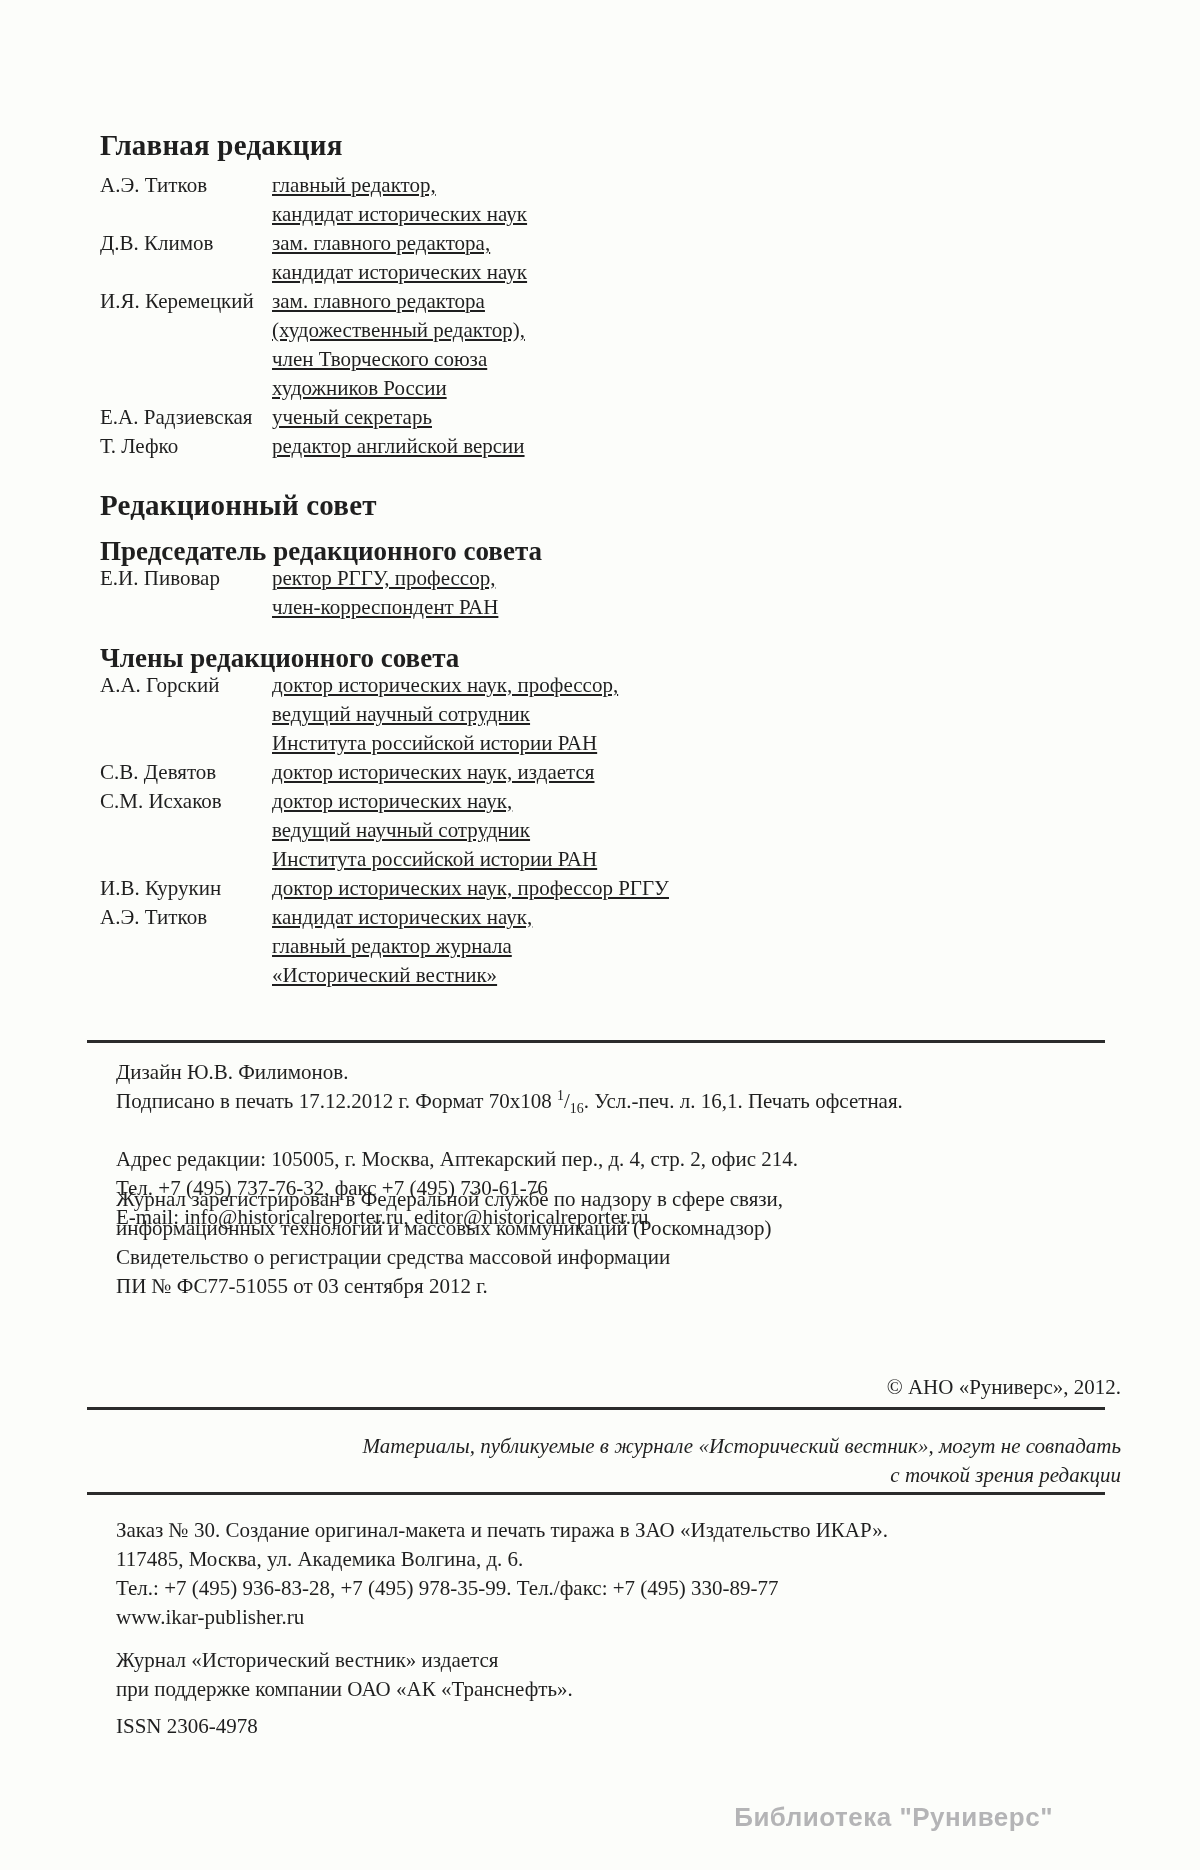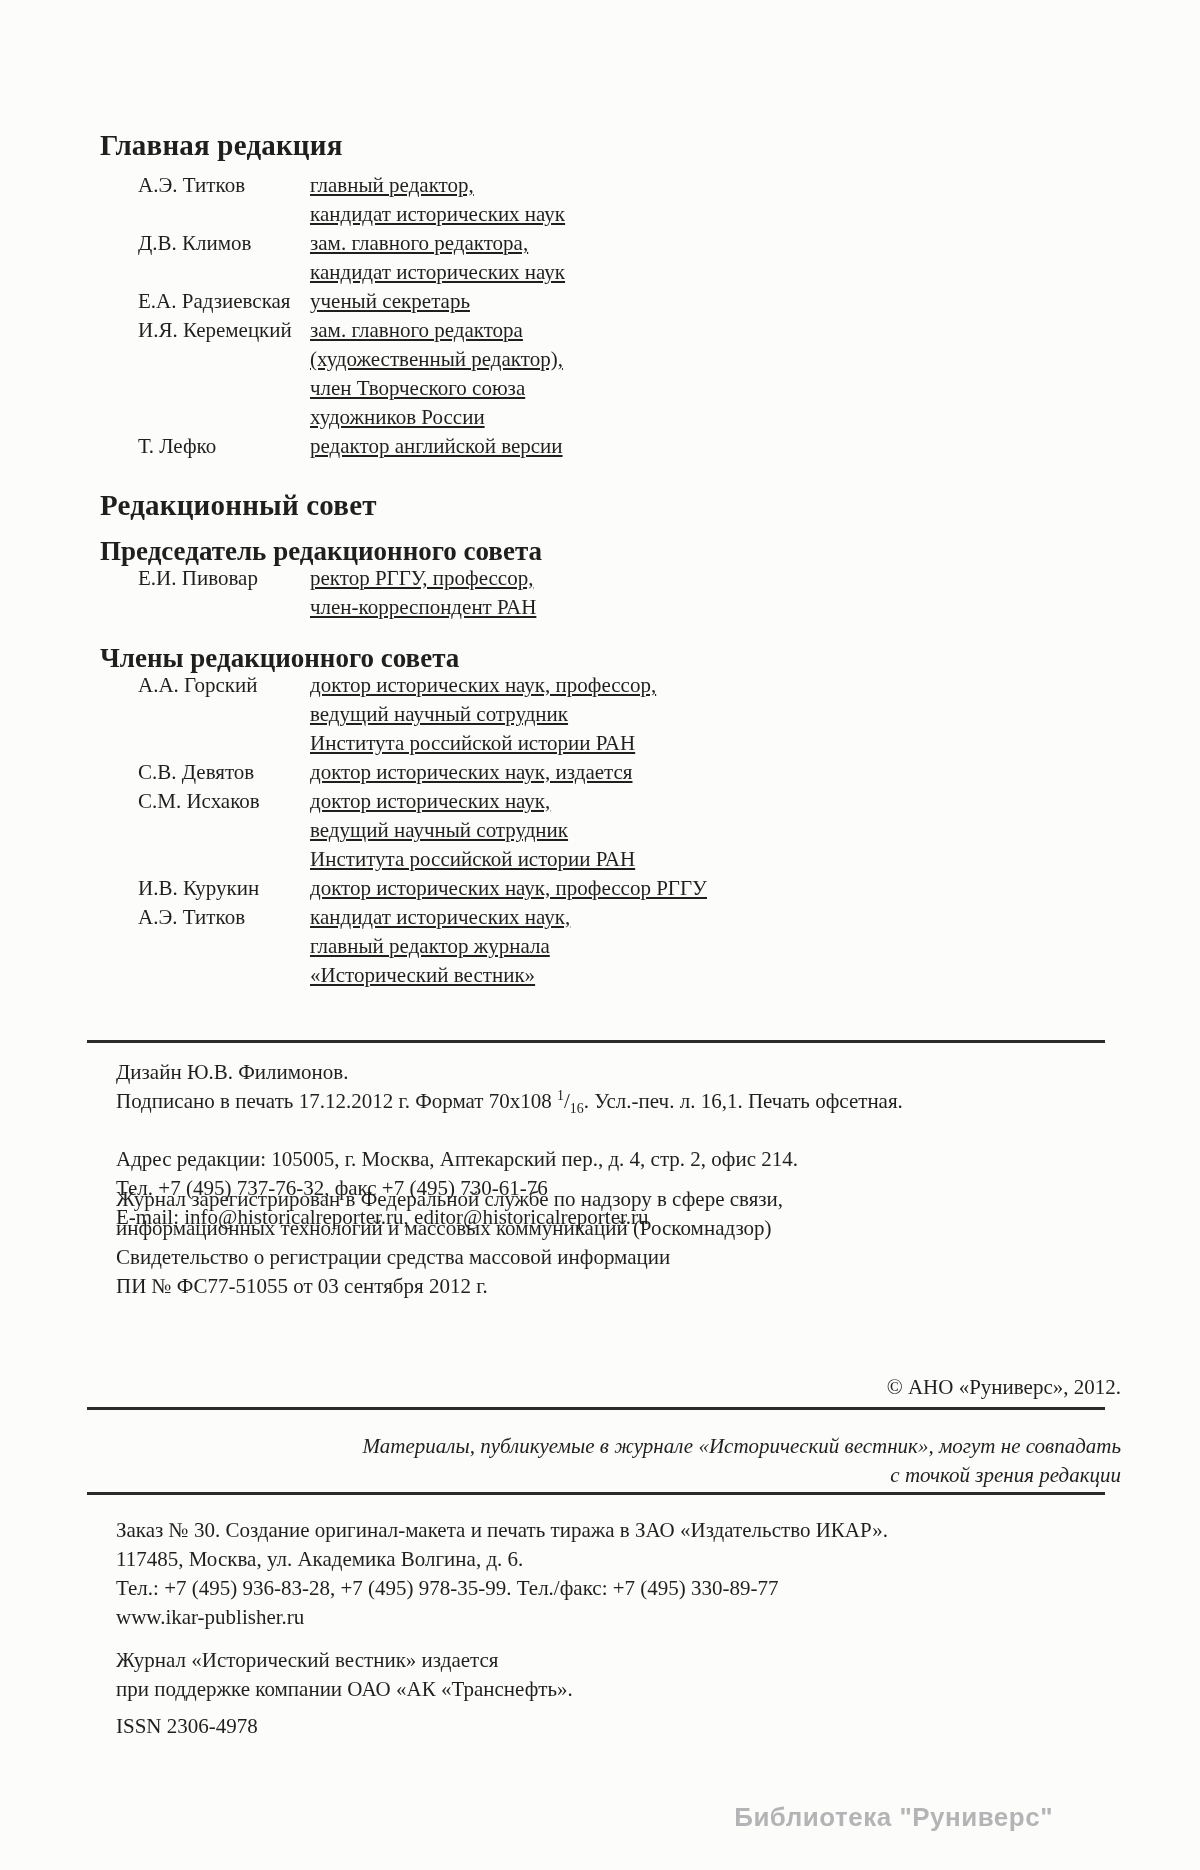--- a/index.html
+++ b/index.html
@@ -25,21 +25,21 @@
     letter-spacing: 0.2px;
   }
   .h2 {
     margin: 0;
     font-size: 27px;
     font-weight: bold;
     line-height: 27px;
   }
   .rows { font-size: 21px; line-height: 29px; }
   .row { display: flex; }
-  .row .name { margin-left: 38px; width: 172px; flex: 0 0 auto; }
+  .row .name { width: 172px; flex: 0 0 auto; }
   .row .role { flex: 1; white-space: pre-line; text-decoration: underline; }
   .para { font-size: 21px; line-height: 29px; margin-left: 16px; }
   .pre { white-space: pre-line; }
   .right { text-align: right; }
   .italic { font-style: italic; text-align: right; }
   .bold { font-weight: normal; }
   .rule {
     position: absolute;
     left: 87px;
     width: 1018px;
@@ -71,29 +71,29 @@
       <div class="name">А.Э. Титков</div>
       <div class="role">главный редактор,
 кандидат исторических наук</div>
     </div>
     <div class="row">
       <div class="name">Д.В. Климов</div>
       <div class="role">зам. главного редактора,
 кандидат исторических наук</div>
     </div>
     <div class="row">
-      <div class="name">Е.А. Радзиевская</div>
-      <div class="role">ученый секретарь</div>
-    </div>
-    <div class="row">
       <div class="name">И.Я. Керемецкий</div>
       <div class="role">зам. главного редактора
 (художественный редактор),
 член Творческого союза
 художников России</div>
+    </div>
+    <div class="row">
+      <div class="name">Е.А. Радзиевская</div>
+      <div class="role">ученый секретарь</div>
     </div>
     <div class="row">
       <div class="name">Т. Лефко</div>
       <div class="role">редактор английской версии</div>
     </div>
   </div>
 
   <h1 class="h1 abs" style="top:488px">Редакционный совет</h1>
 
   <h2 class="h2 abs" style="top:538px">Председатель редакционного совета</h2>

